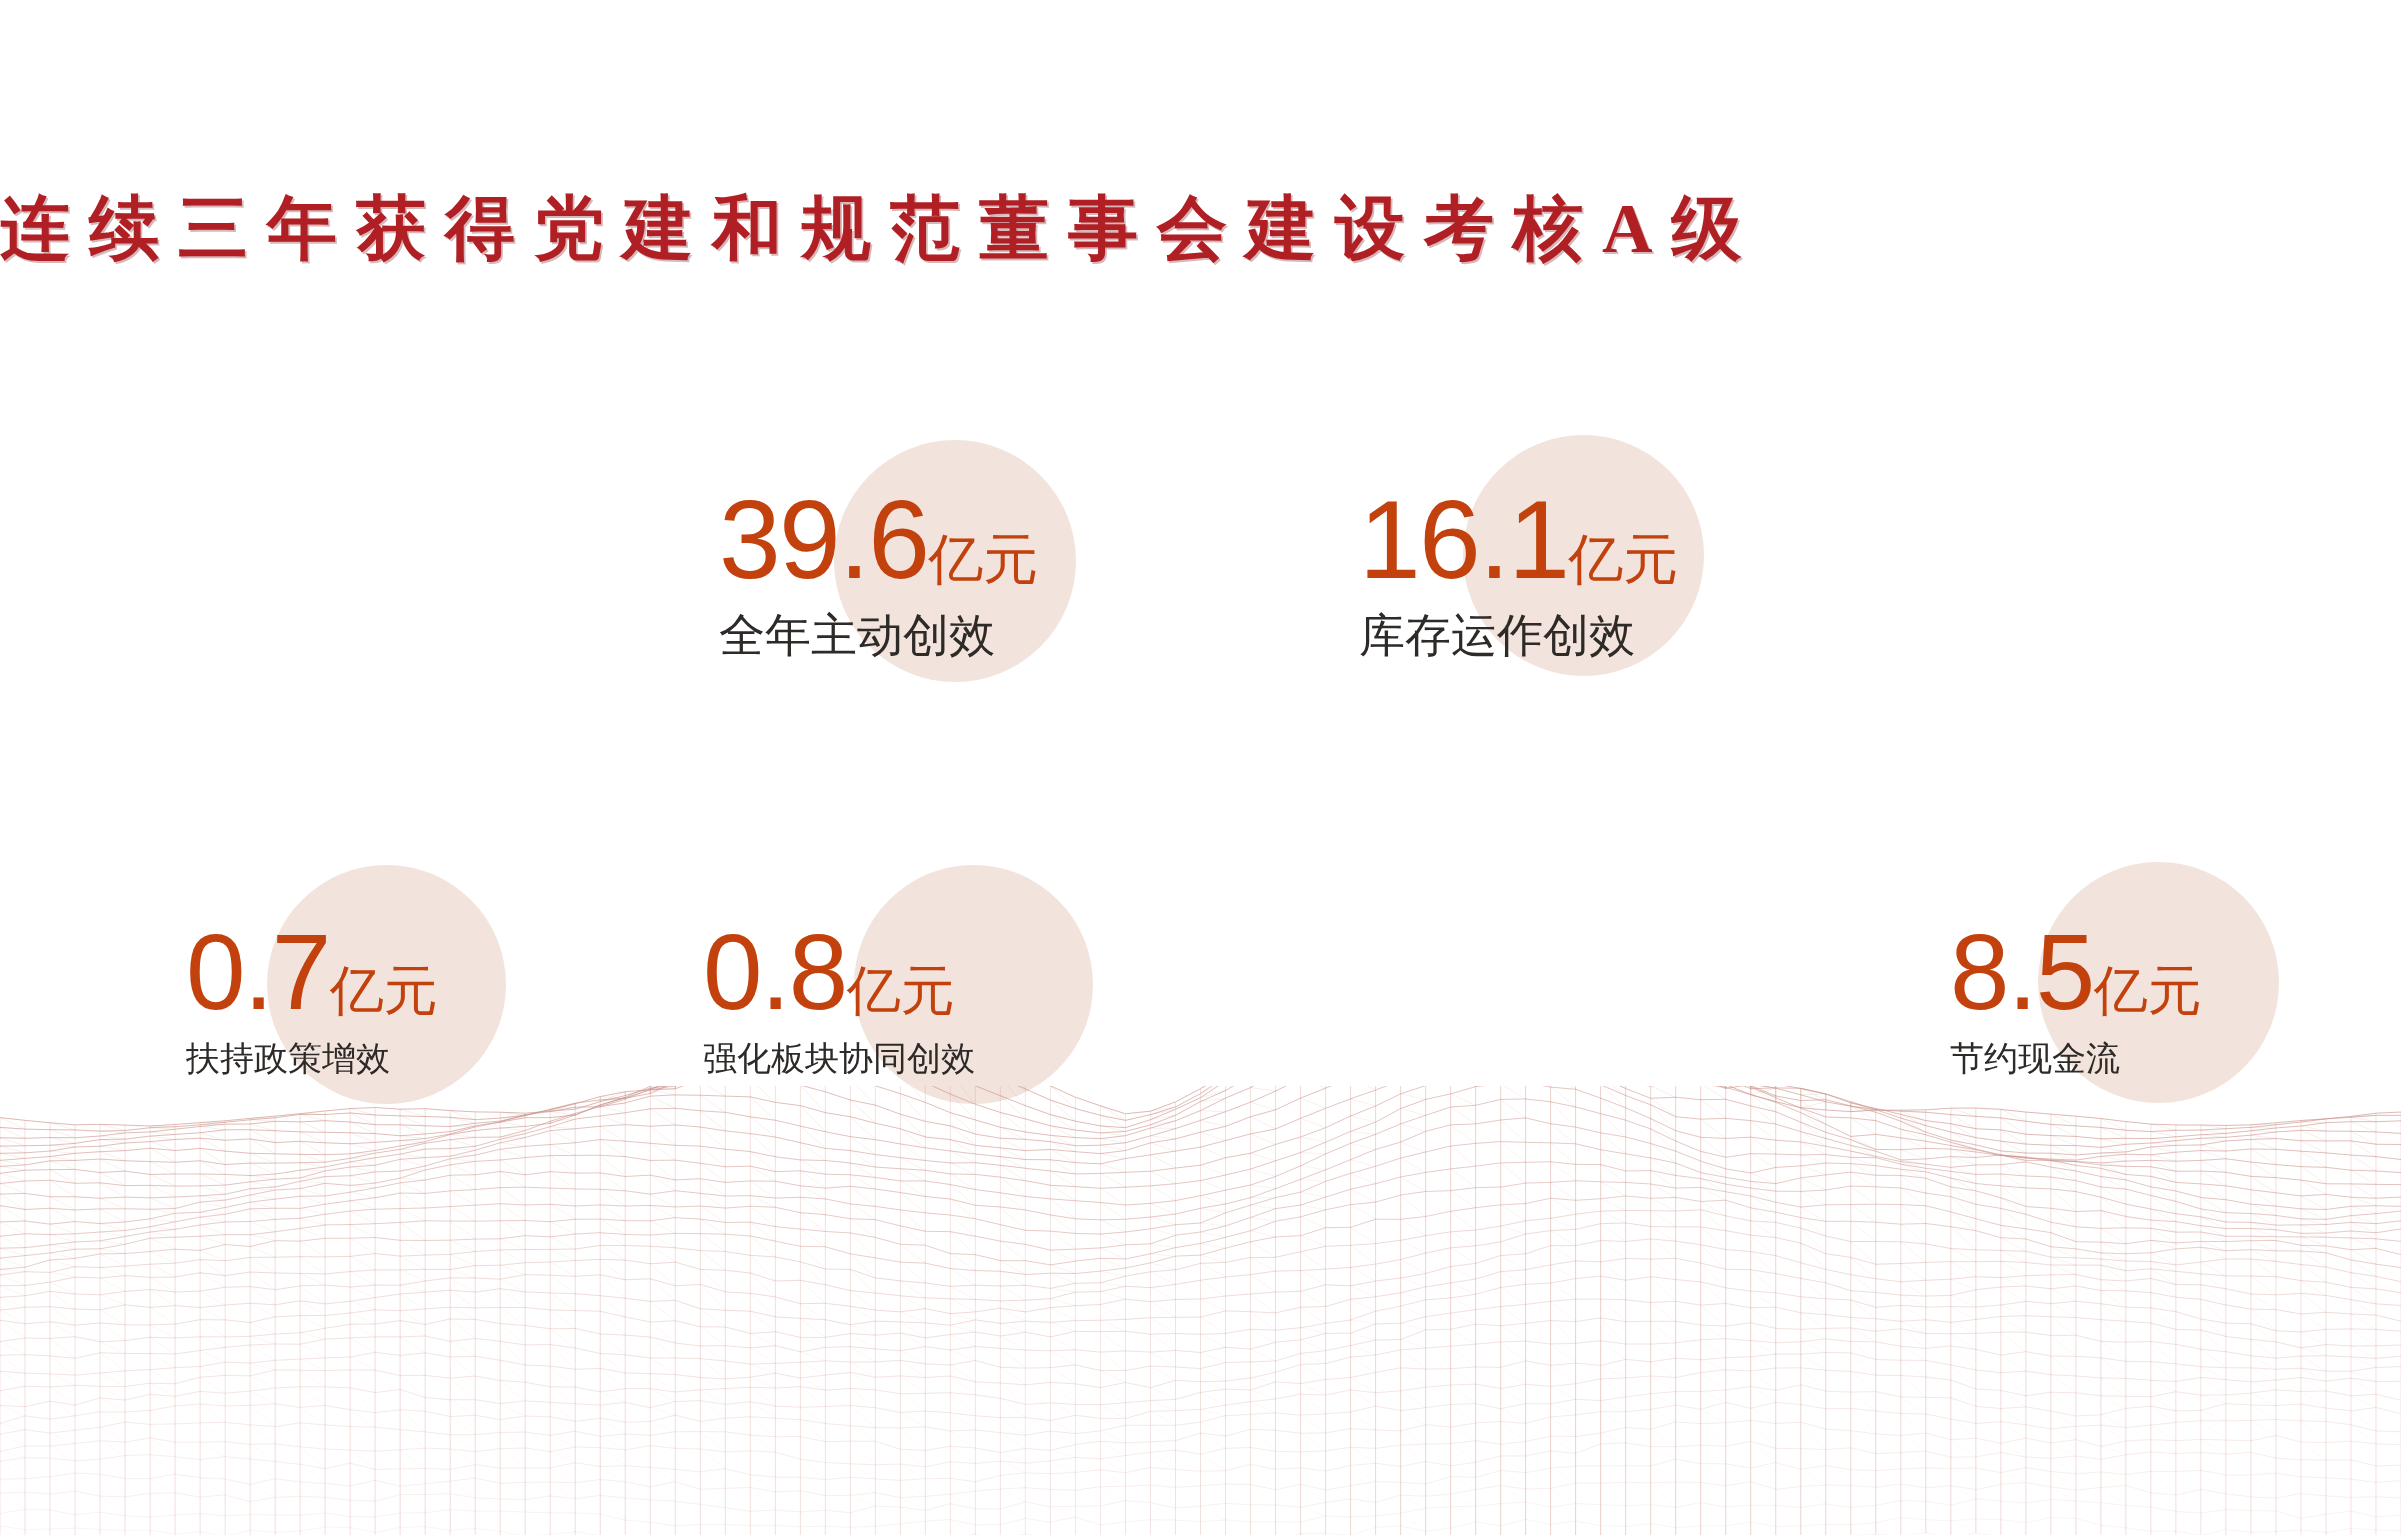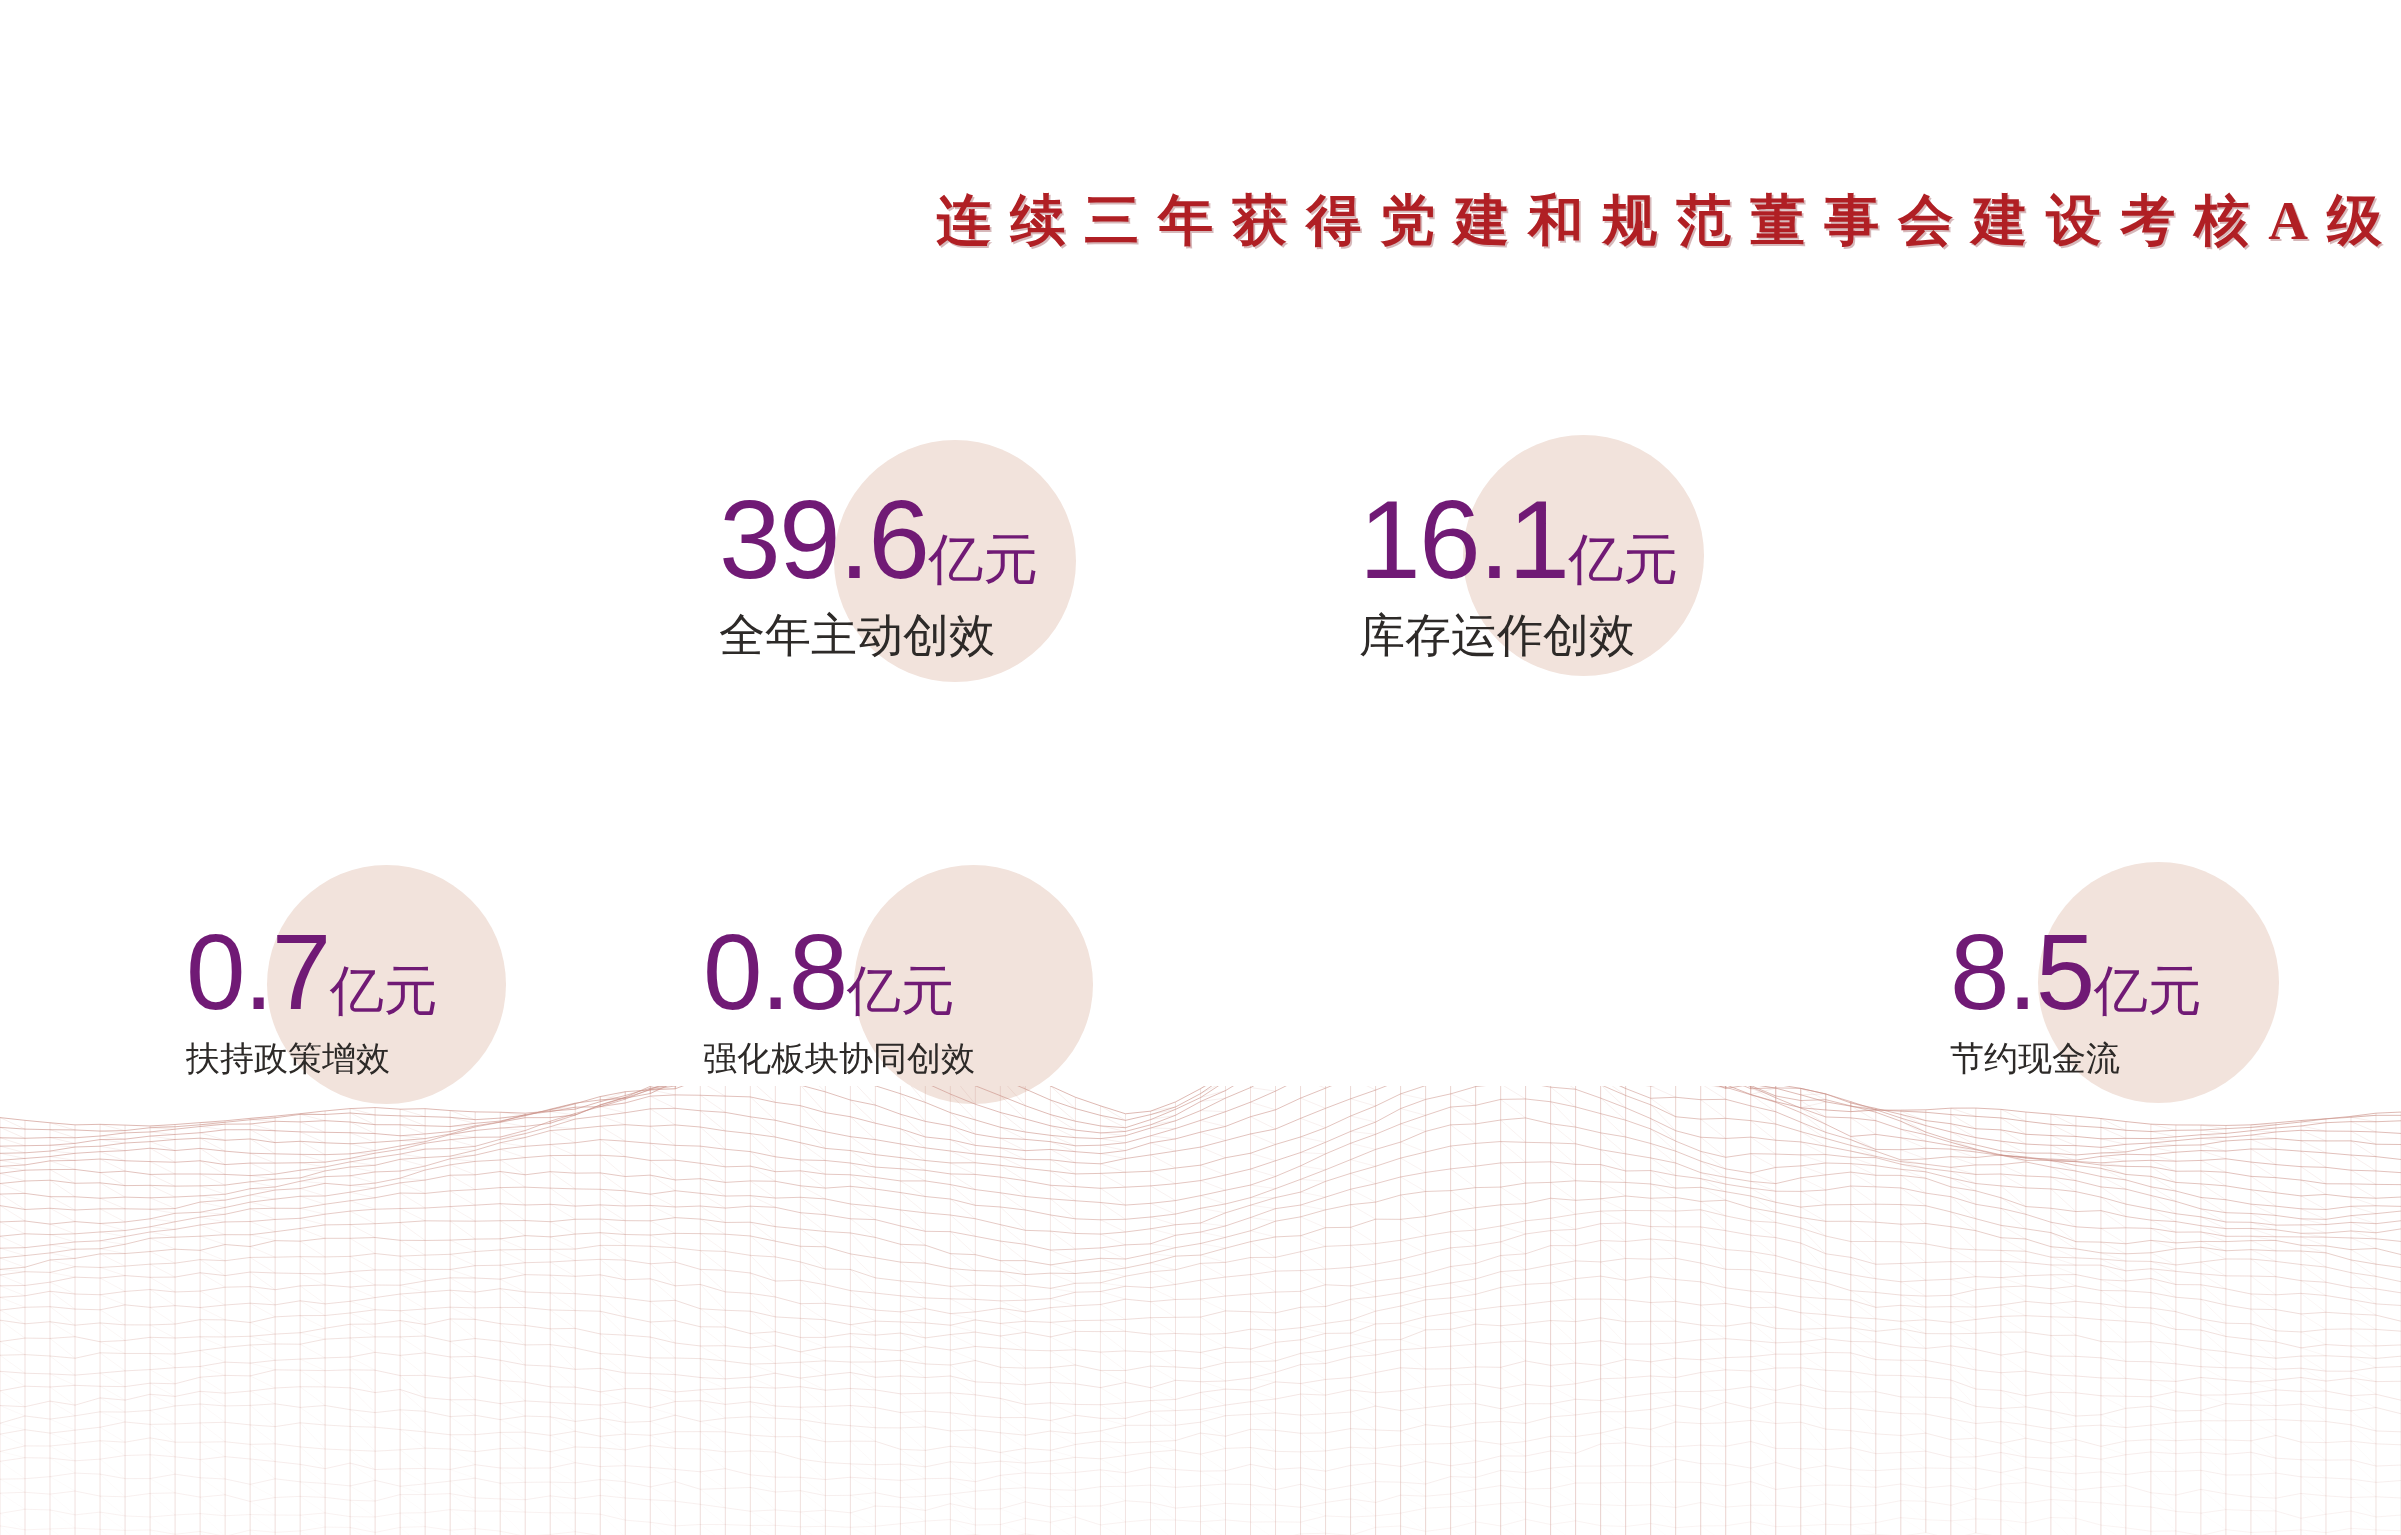--- a/index.html
+++ b/index.html
@@ -9,43 +9,43 @@
     font-family:"Liberation Sans","DejaVu Sans",sans-serif;
     overflow:hidden;
     position:relative;
   }
   #stage{position:absolute;left:0;top:0;width:2401px;height:1536px;overflow:hidden;}
 
   
   .title{
     position:absolute;
     left:0;right:0;top:192px;
-    text-align:right;
+    text-align:left;
     font-family:"Liberation Serif","DejaVu Serif",serif;
     font-weight:bold;
-    font-size:55px;
+    font-size:70px;
     line-height:1.05;
     letter-spacing:19px;
     color:#b01f24;
     white-space:nowrap;
     text-shadow:1.7px 1.7px 0 rgba(120,20,25,.30);
   }
 
   
   .stat{position:absolute;}
   .circle{
     position:absolute;
     border-radius:50%;
     background:#f2e3dc;
     z-index:0;
   }
   .stat-content{position:relative;z-index:2;}
   .numline{
     white-space:nowrap;
-    color:#701a75;
+    color:#c2410c;
     line-height:1;
     display:block;
   }
   .num{
     font-family:"Liberation Sans","DejaVu Sans",sans-serif;
     font-weight:300;
     letter-spacing:-1.7px;
   }
   .unit{
     font-family:"Liberation Sans","DejaVu Sans",sans-serif;

